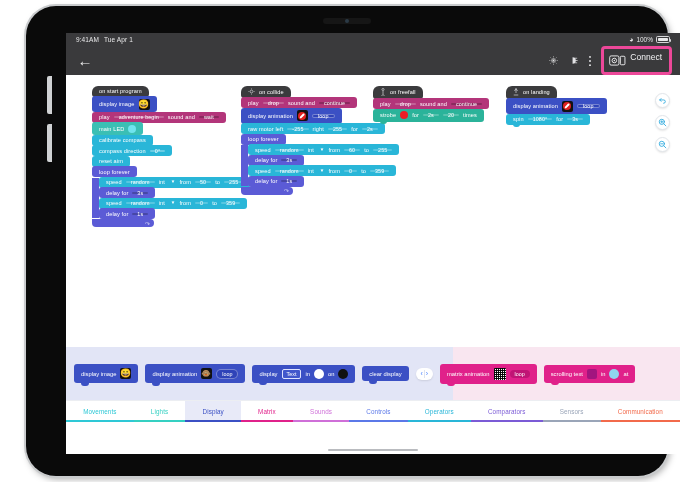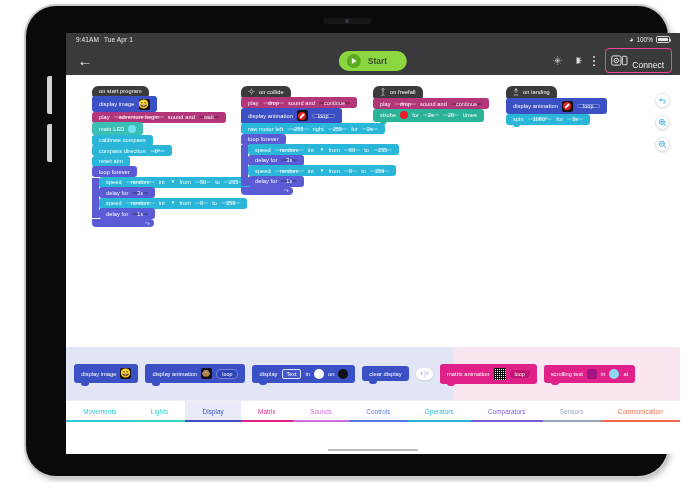--- a/index.html
+++ b/index.html
@@ -100,22 +100,22 @@
     border-top: 3.2px solid transparent;
     border-bottom: 3.2px solid transparent;
     margin-left: 1.5px;
   }
   #start-label { color: #3c4a2c; font-size: 8.5px; font-weight: bold; }
 
   #toolbar-right { position: absolute; right: 8px; display: flex; align-items: center; gap: 9px; }
   .tb-icon { color: #e2e2e4; cursor: pointer; display: flex; align-items: center; justify-content: center; }
   .tb-icon svg { display: block; }
   #connect-button {
-    display: flex; align-items: flex-end; gap: 4px;
-    border: 1px solid #ec4899; border-radius: 4px;
+    display: flex; align-items: flex-start; gap: 4px;
+    border: 3px solid #ec4899; border-radius: 4px;
     padding: 2.5px 7px 2.5px 5px; cursor: pointer;
   }
   #connect-label { color: #f2f2f3; font-size: 8.5px; }
 
   
   #canvas {
     position: relative;
     height: 272px;
     background: #ffffff;
     overflow: hidden;
@@ -295,26 +295,20 @@
         <span>100%</span>
         <span class="battery-shell">
             <span class="battery-fill"></span>
           </span>
       </div>
     </div>
 
     <div id="toolbar">
       <div id="back-button">←</div>
 
-      <div id="start-button">
-        <span class="play-circle">
-            <span class="play-tri"></span>
-          </span>
-        <span id="start-label">Start</span>
-      </div>
 
       <div id="toolbar-right">
         <span class="tb-icon">
           <svg width="11" height="11" viewBox="0 0 24 24" fill="none" stroke="#e2e2e4" stroke-width="1.6">
             <circle cx="12" cy="12" r="4"></circle>
               <circle cx="12" cy="12" r="1.4" fill="#e2e2e4"></circle>
             <path d="M12 3v2M12 19v2M3 12h2M19 12h2M5.6 5.6l1.4 1.4M17 17l1.4 1.4M18.4 5.6L17 7M7 17l-1.4 1.4"></path>
           </svg>
         </span>
         <span class="tb-icon">

